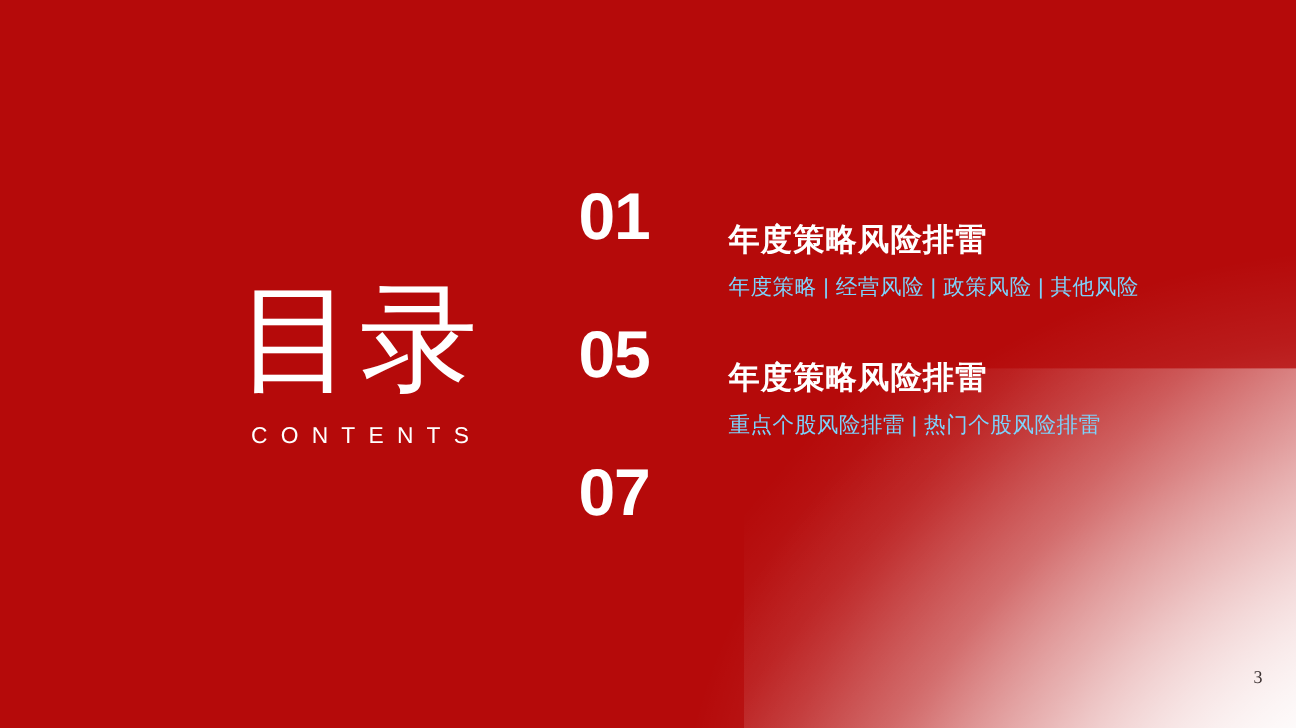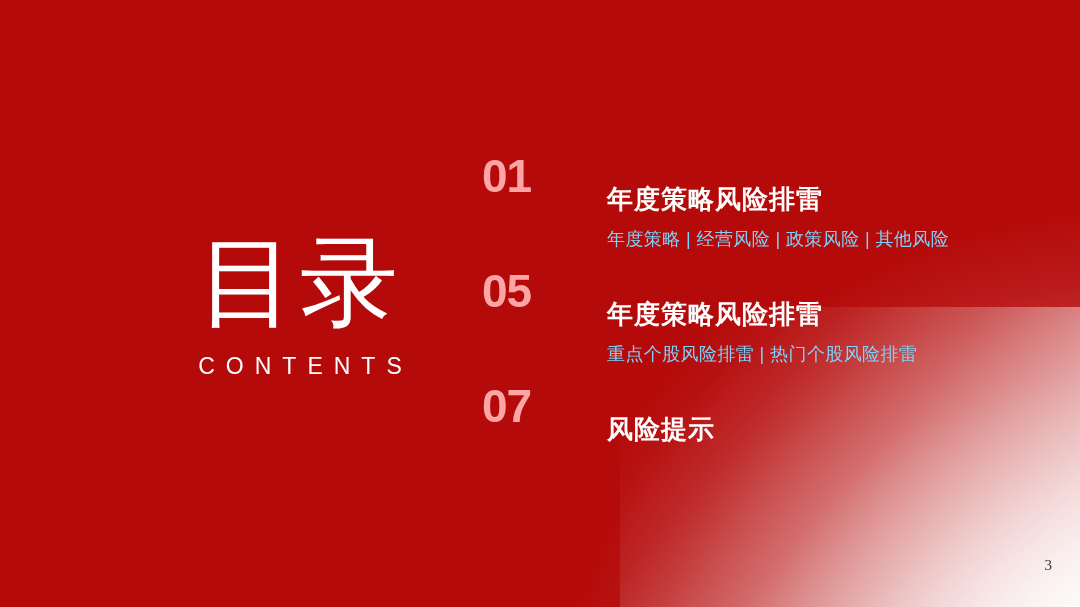--- a/index.html
+++ b/index.html
@@ -62,21 +62,21 @@
   .title-cn {
     color: #ffffff;
     font-size: 98px;
     line-height: 1.0;
     font-weight: 400;
     letter-spacing: 4px;
     margin: 0;
   }
   .title-en {
     color: #ffffff;
-    font-size: 23px;
+    font-size: 19px;
     font-weight: 300;
     letter-spacing: 11px;
     margin: 22px 0 0 0;
     padding-left: 11px;
   }
 
   
   .toc {
     position: absolute;
     left: 482px;
@@ -84,22 +84,22 @@
     width: 560px;
   }
   .toc-item {
     position: relative;
     height: 115px;
   }
   .toc-num {
     position: absolute;
     left: 0;
     top: 0;
-    color: #fca5a5;
-    font-size: 46px;
+    color: #ffffff;
+    font-size: 55px;
     font-weight: 700;
     line-height: 1;
     letter-spacing: -1px;
   }
   .toc-text {
     position: absolute;
     left: 125px;
     top: 2px;
     margin-top: 28px;
   }
@@ -159,23 +159,19 @@
     <div class="toc-item">
       <div class="toc-num">05</div>
       <div class="toc-text">
         <div class="toc-heading">年度策略风险排雷</div>
         <div class="toc-sub">重点个股风险排雷 | 热门个股风险排雷</div>
       </div>
     </div>
 
     <div class="toc-item">
       <div class="toc-num">07</div>
-      <div class="toc-text">
-        <div class="toc-heading">风险提示</div>
-
-      </div>
     </div>
 
   </div>
 
   <div class="page-number">3</div>
 
 </div>
 
 </body></html>

